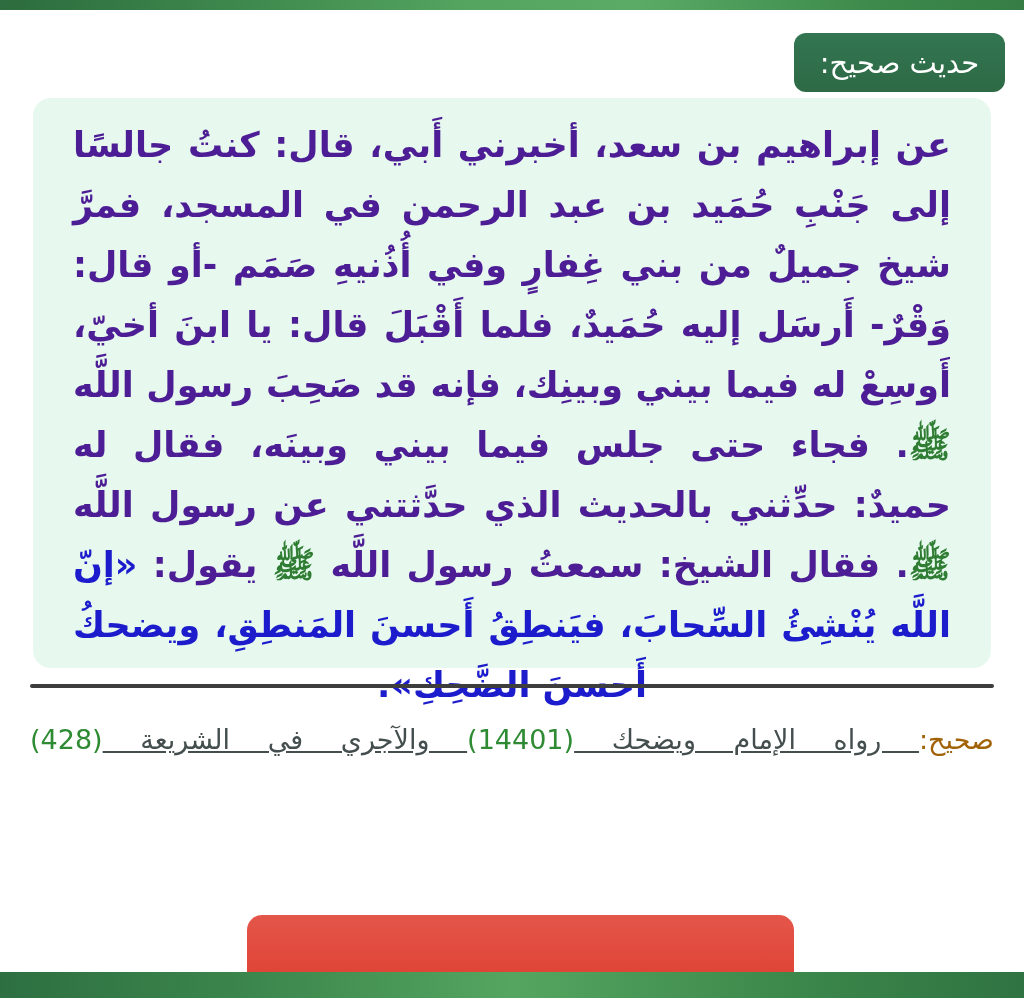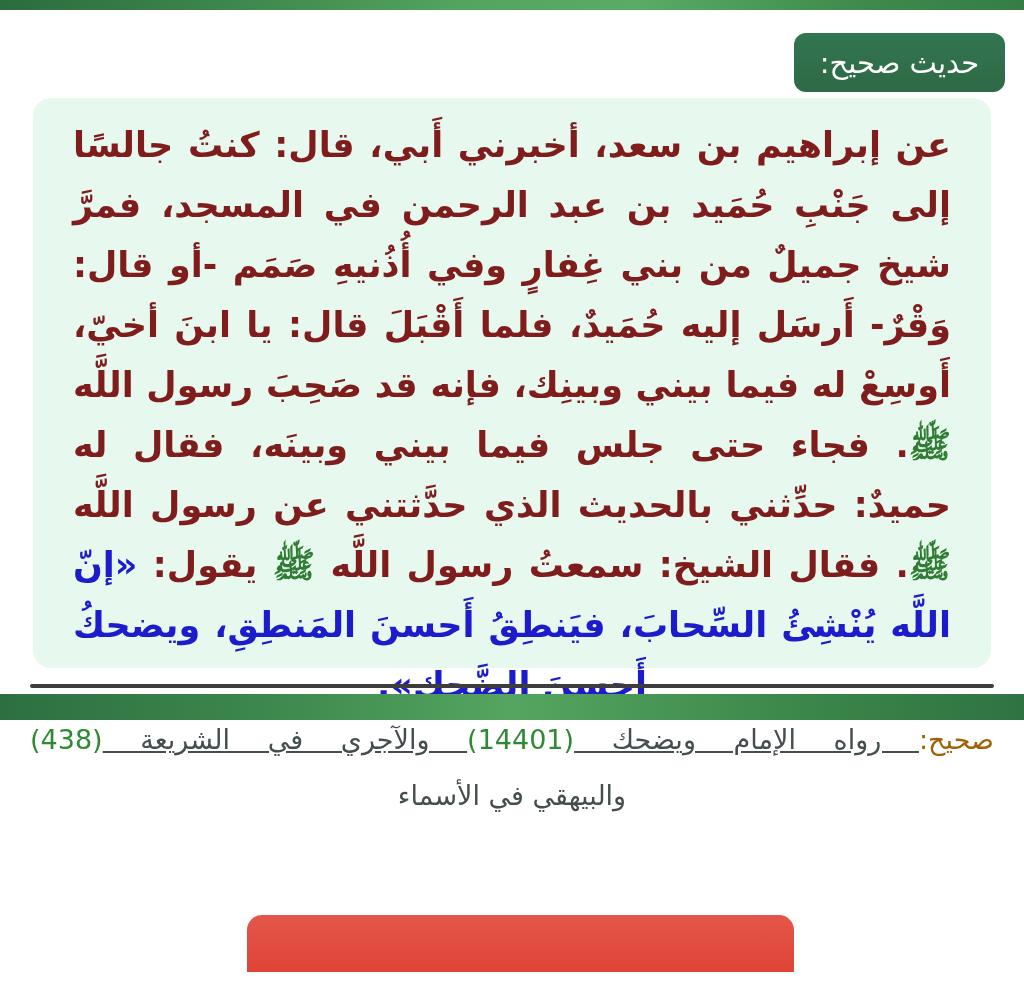--- a/index.html
+++ b/index.html
@@ -8,21 +8,21 @@
     width: 1024px;
     height: 998px;
     background: #ffffff;
     font-family: "DejaVu Sans", "Liberation Sans", sans-serif;
     overflow: hidden;
     position: relative;
   }
   .page {
     position: relative;
     width: 1024px;
-    height: 720px;
+    height: 998px;
     background: #ffffff;
   }
   
   .top-bar {
     position: absolute;
     top: 0; left: 0; right: 0;
     height: 10px;
     background: linear-gradient(90deg, #2c6c3e 0%, #3f8a4e 25%, #54a35f 45%, #5baa65 62%, #3d8a4c 85%, #357d44 100%);
   }
   .bottom-bar {
@@ -62,21 +62,21 @@
   .hadith-text {
     direction: rtl;
     text-align: justify;
     text-align-last: center;
     font-size: 35px;
     font-weight: bold;
     line-height: 60px;
     color: #27342c;
     margin: 0;
   }
-  .seg-dark  { color: #7f1d1d; }
+  .seg-dark  { color: #4c1d95; }
   .seg-sas   { color: #2e7d32; }
   .seg-blue  { color: #1c1ccd; }
   .seg-red   { color: #a16207; }
   .seg-gray  { color: #454e4e; text-decoration: underline; }
   .seg-green { color: #2e8b33; }
   
   .divider {
     position: absolute;
     top: 684px;
     left: 30px;
@@ -133,22 +133,21 @@
     <span>حديث صحيح:</span>
   </div>
 
   <div class="hadith-box">
     <p class="hadith-text"><span class="seg-dark">عن إبراهيم بن سعد، أخبرني أَبي، قال: كنتُ جالسًا إلى جَنْبِ حُمَيد بن عبد الرحمن في المسجد، فمرَّ شيخ جميلٌ من بني غِفارٍ وفي أُذُنيهِ صَمَم -أو قال: وَقْرٌ- أَرسَل إليه حُمَيدٌ، فلما أَقْبَلَ قال: يا ابنَ أخيّ، أَوسِعْ له فيما بيني وبينِك، فإنه قد صَحِبَ رسول اللَّه </span><span class="seg-sas">ﷺ</span><span class="seg-dark">. فجاء حتى جلس فيما بيني وبينَه، فقال له حميدٌ: حدِّثني بالحديث الذي حدَّثتني عن رسول اللَّه </span><span class="seg-sas">ﷺ</span><span class="seg-dark">. فقال الشيخ: سمعتُ رسول اللَّه </span><span class="seg-sas">ﷺ</span><span class="seg-dark"> يقول: </span><span class="seg-blue">«إنّ اللَّه يُنْشِئُ السِّحابَ، فيَنطِقُ أَحسنَ المَنطِقِ، ويضحكُ أَحسنَ الضَّحِكِ».</span></p>
   </div>
 
   <div class="divider"></div>
 
   <div class="attribution">
-    <div class="attr-line-justify"><span class="seg-red">صحيح:</span><span class="seg-gray"> رواه الإمام ويضحك </span><span class="seg-green">(14401)</span><span class="seg-gray"> والآجري في الشريعة </span><span class="seg-green">(438)</span></div>
-    <div class="attr-line-center">والبيهقي في الأسماء</div>
+    <div class="attr-line-justify"><span class="seg-red">صحيح:</span><span class="seg-gray"> رواه الإمام ويضحك </span><span class="seg-green">(14401)</span><span class="seg-gray"> والآجري في الشريعة </span><span class="seg-green">(428)</span></div>
   </div>
 
   <div class="banner">
   </div>
 
   <div class="bottom-bar"></div>
 
 </div>
 
 </body></html>

